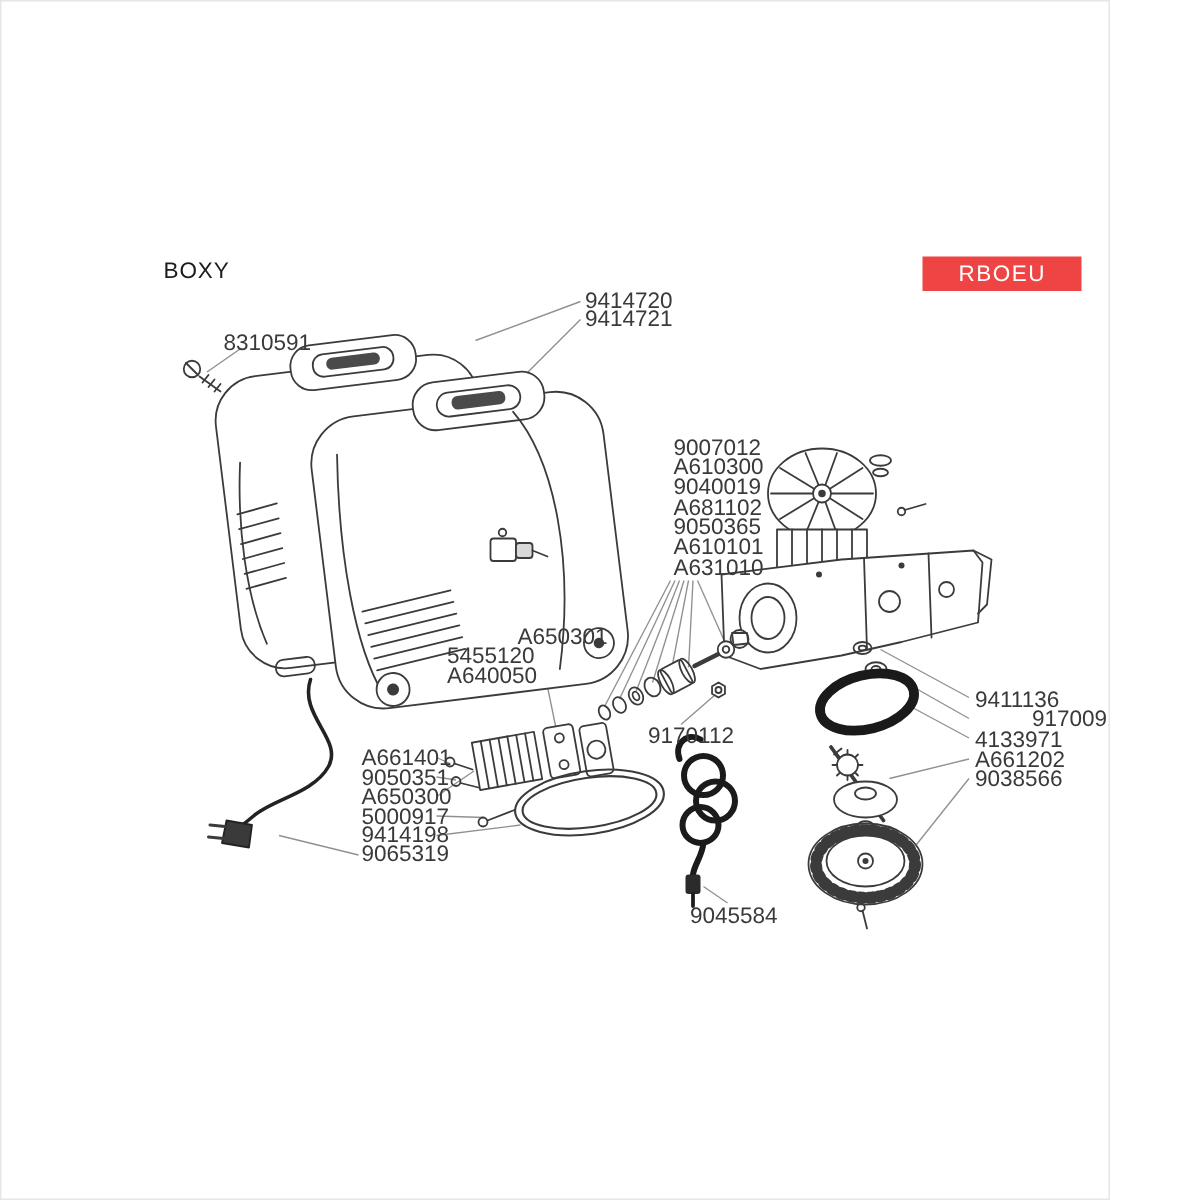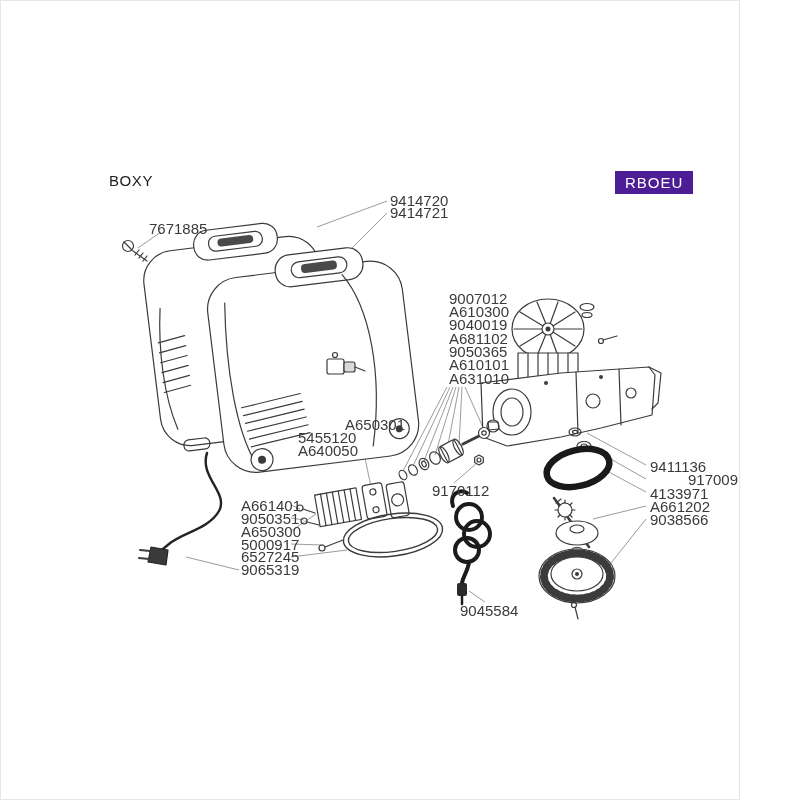--- a/index.html
+++ b/index.html
@@ -2,22 +2,22 @@
 <html><head>
 <meta charset="utf-8">
 <style>
   html,body{margin:0;padding:0;background:#ffffff;}
   .canvas{position:relative;width:740px;height:800px;background:#ffffff;
           font-family:"Liberation Sans",sans-serif;overflow:hidden;
           border:1px solid #e6e6e6;box-sizing:border-box;}
   .art{position:absolute;left:0;top:0;}
   .part-label{position:absolute;font-size:15px;line-height:12px;color:#3a3a3a;white-space:nowrap;}
   .title{position:absolute;left:108px;top:171px;font-size:15px;letter-spacing:.6px;color:#1c1c1c;}
-  .badge{position:absolute;left:614px;top:170px;background:#4c1d95;color:#fff;
-         font-size:15px;line-height:15px;padding:4px 10px;letter-spacing:1px;}
+  .badge{position:absolute;left:614px;top:170px;background:#ef4444;color:#fff;
+         font-size:15px;line-height:15px;padding:4px 24px;letter-spacing:1px;}
 </style>
 </head>
 <body>
 
 <div class="canvas">
 
   <svg class="art" width="800" height="800" viewBox="0 0 800 800">
 
     <g stroke="#909090" stroke-width="0.9" fill="none">
       <line x1="160" y1="231" x2="137" y2="247"></line>
@@ -242,39 +242,39 @@
         <path d="M468 561 C 467 570 462 575 461 582" stroke-width="4"></path>
         <rect x="456" y="582" width="10" height="13" rx="2" fill="#2b2b2b" stroke="none"></rect>
         <line x1="461" y1="595" x2="461" y2="603" stroke-width="2.5"></line>
       </g>
     </g>
   </svg>
 
   <div class="title">BOXY</div>
   <div class="badge">RBOEU</div>
 
-  <div class="part-label" style="left:148px;top:222px">7671885</div>
+  <div class="part-label" style="left:148px;top:222px">8310591</div>
   <div class="part-label" style="left:389px;top:194px">9414720</div>
   <div class="part-label" style="left:389px;top:206px">9414721</div>
   <div class="part-label" style="left:448px;top:292px">9007012</div>
   <div class="part-label" style="left:448px;top:305px">A610300</div>
   <div class="part-label" style="left:448px;top:318px">9040019</div>
   <div class="part-label" style="left:448px;top:332px">A681102</div>
   <div class="part-label" style="left:448px;top:345px">9050365</div>
   <div class="part-label" style="left:448px;top:358px">A610101</div>
   <div class="part-label" style="left:448px;top:372px">A631010</div>
   <div class="part-label" style="left:344px;top:418px">A650301</div>
   <div class="part-label" style="left:297px;top:431px">5455120</div>
   <div class="part-label" style="left:297px;top:444px">A640050</div>
   <div class="part-label" style="left:431px;top:484px">9170112</div>
   <div class="part-label" style="left:240px;top:499px">A661401</div>
   <div class="part-label" style="left:240px;top:512px">9050351</div>
   <div class="part-label" style="left:240px;top:525px">A650300</div>
   <div class="part-label" style="left:240px;top:538px">5000917</div>
-  <div class="part-label" style="left:240px;top:550px">6527245</div>
+  <div class="part-label" style="left:240px;top:550px">9414198</div>
   <div class="part-label" style="left:240px;top:563px">9065319</div>
   <div class="part-label" style="left:649px;top:460px">9411136</div>
   <div class="part-label" style="left:687px;top:473px">9170091</div>
   <div class="part-label" style="left:649px;top:487px">4133971</div>
   <div class="part-label" style="left:649px;top:500px">A661202</div>
   <div class="part-label" style="left:649px;top:513px">9038566</div>
   <div class="part-label" style="left:459px;top:604px">9045584</div>
 </div>
 
 </body></html>

